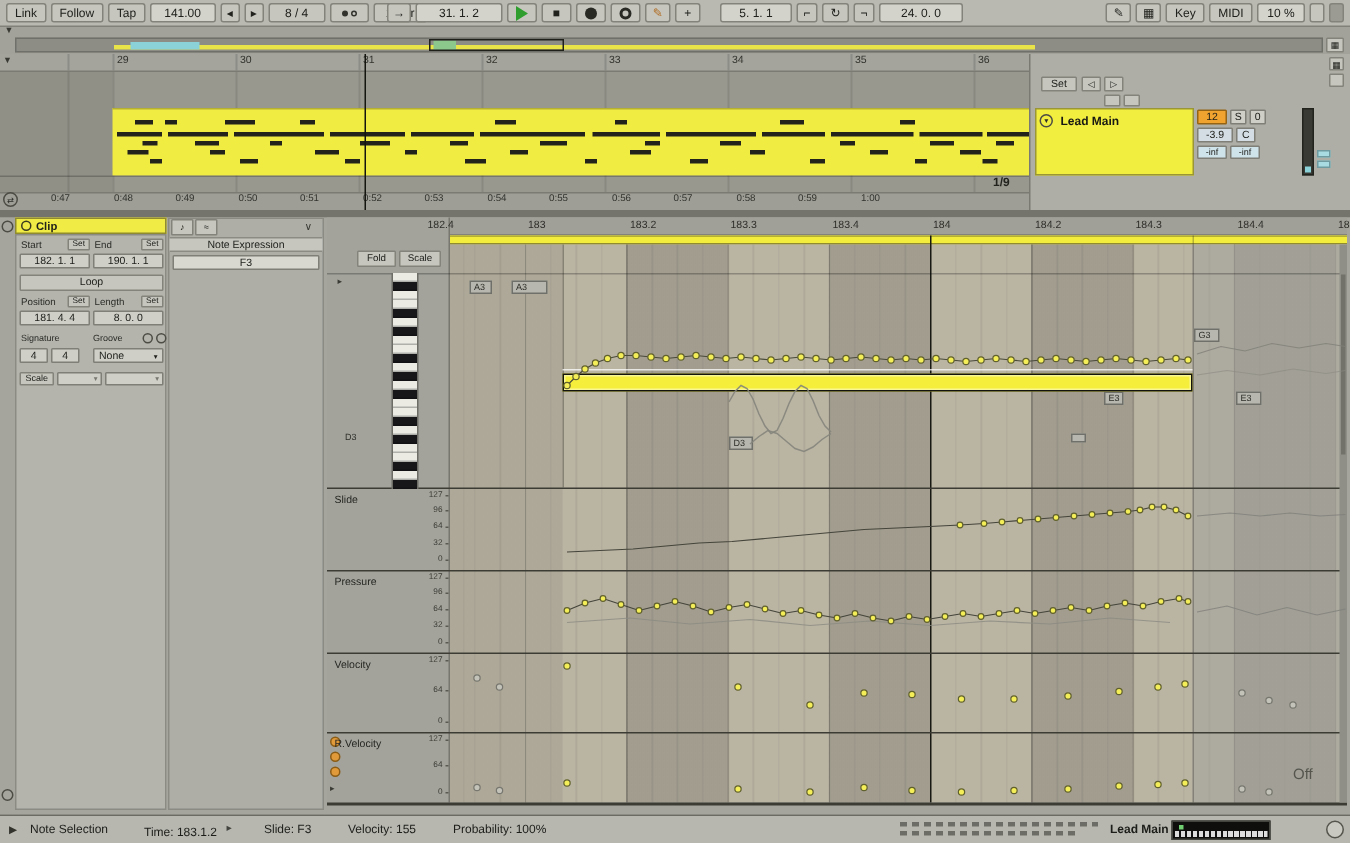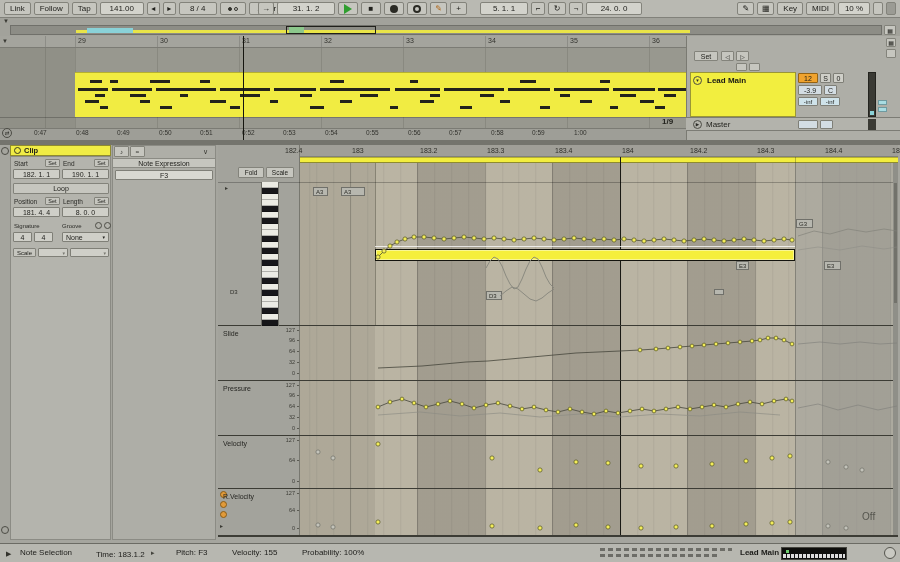--- a/index.html
+++ b/index.html
@@ -117,27 +117,20 @@
   <div class="val a" style="left:798px;top:85px;width:24px;height:10px;background:#d3dde3">-3.9</div>
   <div class="val a" style="left:824px;top:85px;width:13px;height:10px;background:#d3dde3">C</div>
   <div class="val a" style="left:798px;top:97px;width:20px;height:9px;background:#cfe3ea;font-size:6px">-inf</div>
   <div class="val a" style="left:820px;top:97px;width:20px;height:9px;background:#cfe3ea;font-size:6px">-inf</div>
   <div class="a" style="left:868px;top:72px;width:8px;height:45px;background:#3a3a34;border:1px solid #23231e">
       <div class="a" style="left:1px;bottom:1px;width:4px;height:4px;background:#8ad2d8"></div>
     </div>
   <div class="a" style="left:878px;top:100px;width:9px;height:5px;background:#a8dce2;border:1px solid #6f9aa0"></div>
   <div class="a" style="left:878px;top:107px;width:9px;height:5px;background:#a8dce2;border:1px solid #6f9aa0"></div>
 
-  <div class="a" style="left:686px;top:117px;width:214px;height:14px;background:#b3b3ac;border-top:1px solid #7c7c75;border-bottom:1px solid #7c7c75">
-    <div class="circ a" style="left:7px;top:2px;width:9px;height:9px;font-size:4.5px">▶</div>
-    <div class="a t" style="left:20px;top:3px;font-size:8px;color:#23231e">Master</div>
-    <div class="val a" style="left:112px;top:2px;width:20px;height:9px;background:#d3dde3"></div>
-    <div class="val a" style="left:134px;top:2px;width:13px;height:9px;background:#d3dde3"></div>
-    <div class="a" style="left:182px;top:1px;width:8px;height:11px;background:#3a3a34"></div>
-  </div>
 
   <div class="sbtn a" style="left:886px;top:38px;width:10px;height:9px">▦</div>
   <div class="sbtn a" style="left:886px;top:49px;width:10px;height:9px"></div>
 
   <div class="a" style="left:0;top:140px;width:900px;height:5px;background:#74746d"></div>
 
   <div class="a" style="left:0;top:145px;width:900px;height:398px;background:#a5a59e"></div>
   <div class="circ a" style="left:1px;top:147px;width:8px;height:8px"></div>
   <div class="circ a" style="left:1px;top:526px;width:8px;height:8px"></div>
 
@@ -514,21 +507,21 @@
       <circle cx="333" cy="527" r="2.1" fill="#c3c3ba" stroke="#77776f" stroke-width="0.8"></circle>
       <circle cx="828" cy="526" r="2.1" fill="#c3c3ba" stroke="#77776f" stroke-width="0.8"></circle>
       <circle cx="846" cy="528" r="2.1" fill="#c3c3ba" stroke="#77776f" stroke-width="0.8"></circle>
     </svg>
 
   <div class="a" id="statusbar" style="left:0;top:543px;width:900px;height:19px;background:#b7b7b0;border-top:1px solid #6b6b64">
     <div class="a t" style="left:6px;top:6px;font-size:7px;color:#33332d">▶</div>
     <div class="a t" style="left:20px;top:5px;font-size:8px">Note Selection</div>
     <div class="a t" style="left:96px;top:7px;font-size:8px">Time: 183.1.2</div>
     <div class="a t" style="left:151px;top:5px;font-size:7px;color:#44443e">▸</div>
-    <div class="a t" style="left:176px;top:5px;font-size:8px">Pitch: F3</div>
+    <div class="a t" style="left:176px;top:5px;font-size:8px">Slide: F3</div>
     <div class="a t" style="left:232px;top:5px;font-size:8px">Velocity: 155</div>
     <div class="a t" style="left:302px;top:5px;font-size:8px">Probability: 100%</div>
     <div class="faketext a" style="left:600px;top:4px;width:132px"></div>
     <div class="faketext a" style="left:600px;top:10px;width:118px"></div>
     <div class="a t" style="left:740px;top:5px;font-size:8px;font-weight:bold">Lead Main</div>
     <div class="a" style="left:781px;top:3px;width:66px;height:13px;background:#0e0e0c;border:1px solid #44443e">
       <div class="a" style="left:1px;bottom:1px;width:62px;height:4px;background:repeating-linear-gradient(90deg,#ddd 0 3px,#111 3px 4px)"></div>
       <div class="a" style="left:4px;top:2px;width:3px;height:3px;background:#6fce6f"></div>
     </div>
     <div class="a" style="left:884px;top:3px;width:12px;height:12px;border-radius:50%;background:#c9c9c2;border:1px solid #55554e"></div>

